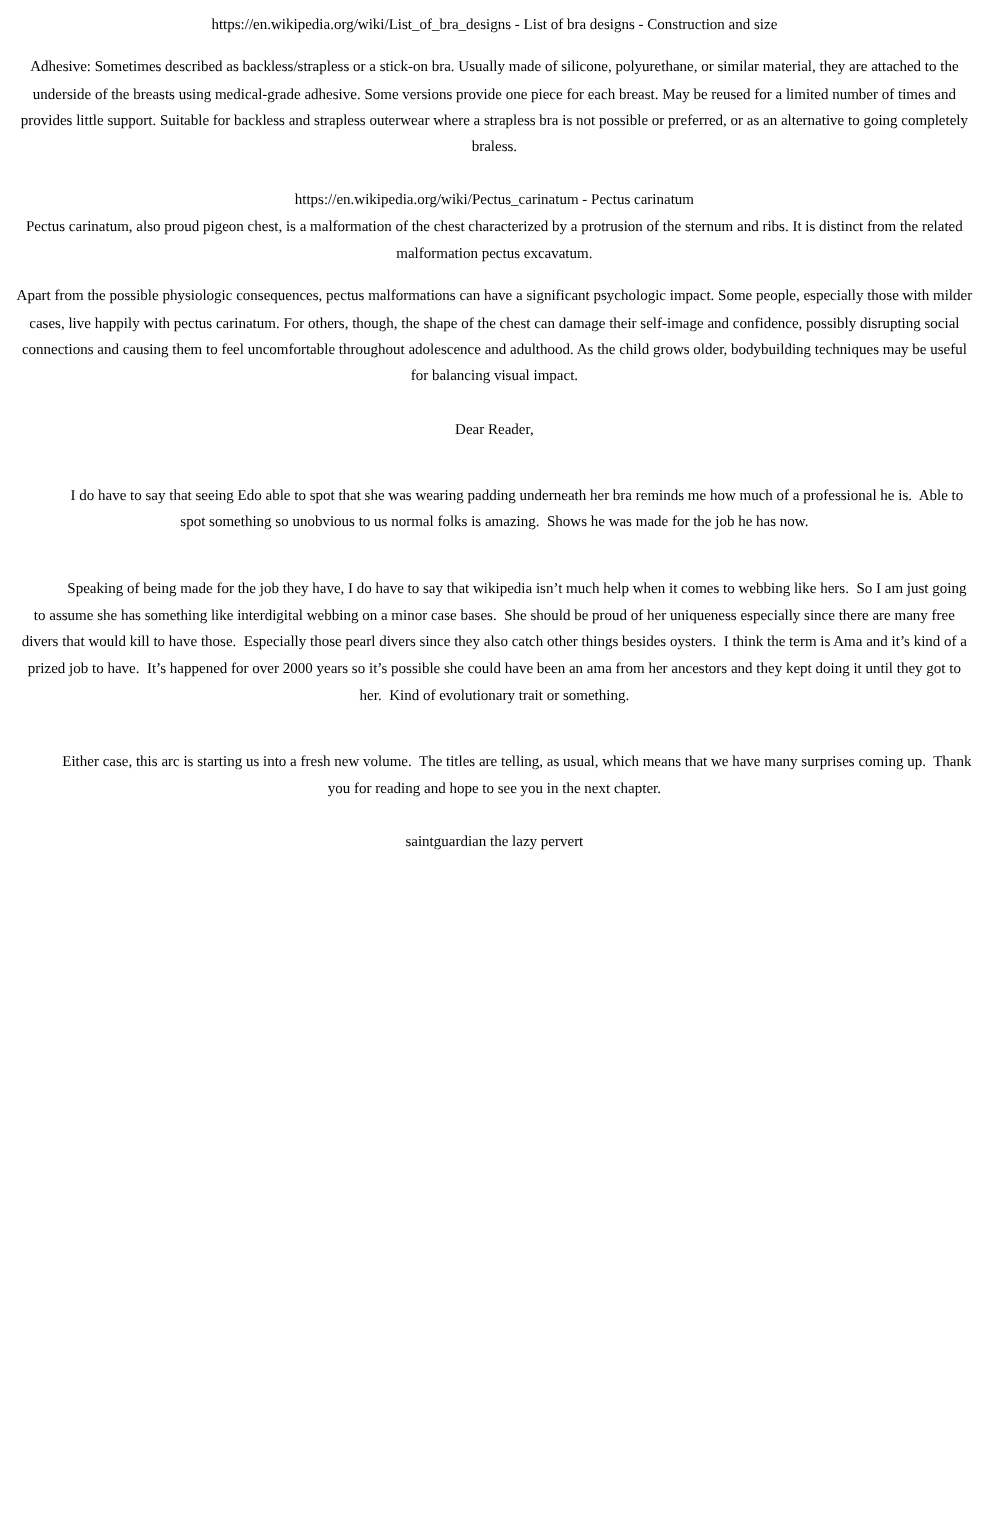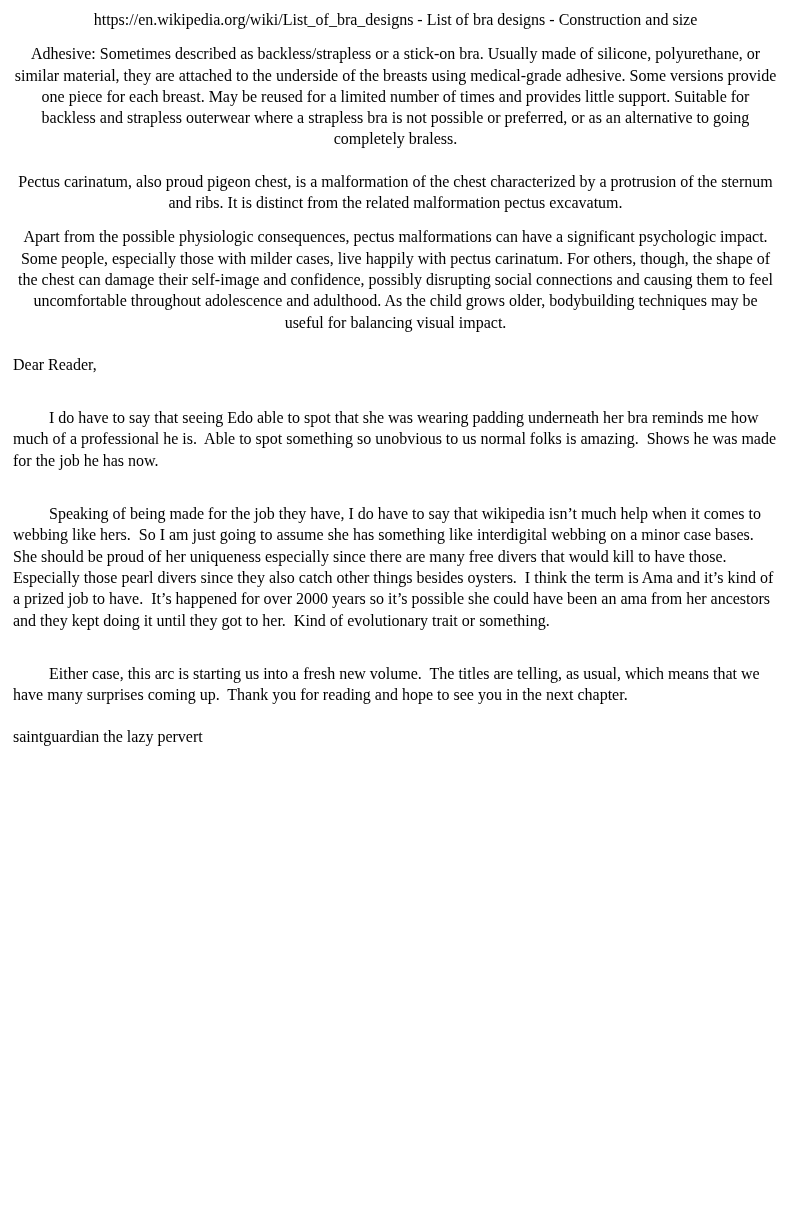--- a/index.html
+++ b/index.html
@@ -7,46 +7,47 @@
     padding: 0;
     background: #ffffff;
   }
   .page {
     box-sizing: border-box;
     width: 792px;
     height: 1224px;
     background: #ffffff;
     color: #000000;
     font-family: "Liberation Serif", serif;
-    font-size: 16px;
+    font-size: 12px;
     line-height: 21.3px;
     padding: 9px 14px 0 13px;
     overflow: hidden;
   }
-  p { margin: 0; }
+  p { margin: 0; text-align: center; }
   .center { text-align: center; }
   .gap-below { margin-bottom: 21px; margin-top: 13px; }
   .gap-below-2x { margin-bottom: 42px; }
   .letter-para {
     text-indent: 36px;
     white-space: pre-wrap;
     margin-bottom: 21px;
     margin-top: 32px;
   }
   .plain { white-space: pre-wrap; }
 </style>
 </head>
 <body>
 
 <div class="page">
 
   <p class="center">https://en.wikipedia.org/wiki/List_of_bra_designs - List of bra designs - Construction and size</p>
 
   <p class="center gap-below">Adhesive: Sometimes described as backless/strapless or a stick-on bra. Usually made of silicone, polyurethane, or similar material, they are attached to the underside of the breasts using medical-grade adhesive. Some versions provide one piece for each breast. May be reused for a limited number of times and provides little support. Suitable for backless and strapless outerwear where a strapless bra is not possible or preferred, or as an alternative to going completely braless.</p>
 
+  <p class="center">https://en.wikipedia.org/wiki/Pectus_carinatum - Pectus carinatum</p>
 
   <p class="center">Pectus carinatum, also proud pigeon chest, is a malformation of the chest characterized by a protrusion of the sternum and ribs. It is distinct from the related malformation pectus excavatum.</p>
 
   <p class="center gap-below">Apart from the possible physiologic consequences, pectus malformations can have a significant psychologic impact. Some people, especially those with milder cases, live happily with pectus carinatum. For others, though, the shape of the chest can damage their self-image and confidence, possibly disrupting social connections and causing them to feel uncomfortable throughout adolescence and adulthood. As the child grows older, bodybuilding techniques may be useful for balancing visual impact.</p>
 
   <p class="plain gap-below">Dear Reader,</p>
 
   <p class="letter-para">I do have to say that seeing Edo able to spot that she was wearing padding underneath her bra reminds me how much of a professional he is.  Able to spot something so unobvious to us normal folks is amazing.  Shows he was made for the job he has now.</p>
 
   <p class="letter-para">Speaking of being made for the job they have, I do have to say that wikipedia isn’t much help when it comes to webbing like hers.  So I am just going to assume she has something like interdigital webbing on a minor case bases.  She should be proud of her uniqueness especially since there are many free divers that would kill to have those.  Especially those pearl divers since they also catch other things besides oysters.  I think the term is Ama and it’s kind of a prized job to have.  It’s happened for over 2000 years so it’s possible she could have been an ama from her ancestors and they kept doing it until they got to her.  Kind of evolutionary trait or something.</p>

